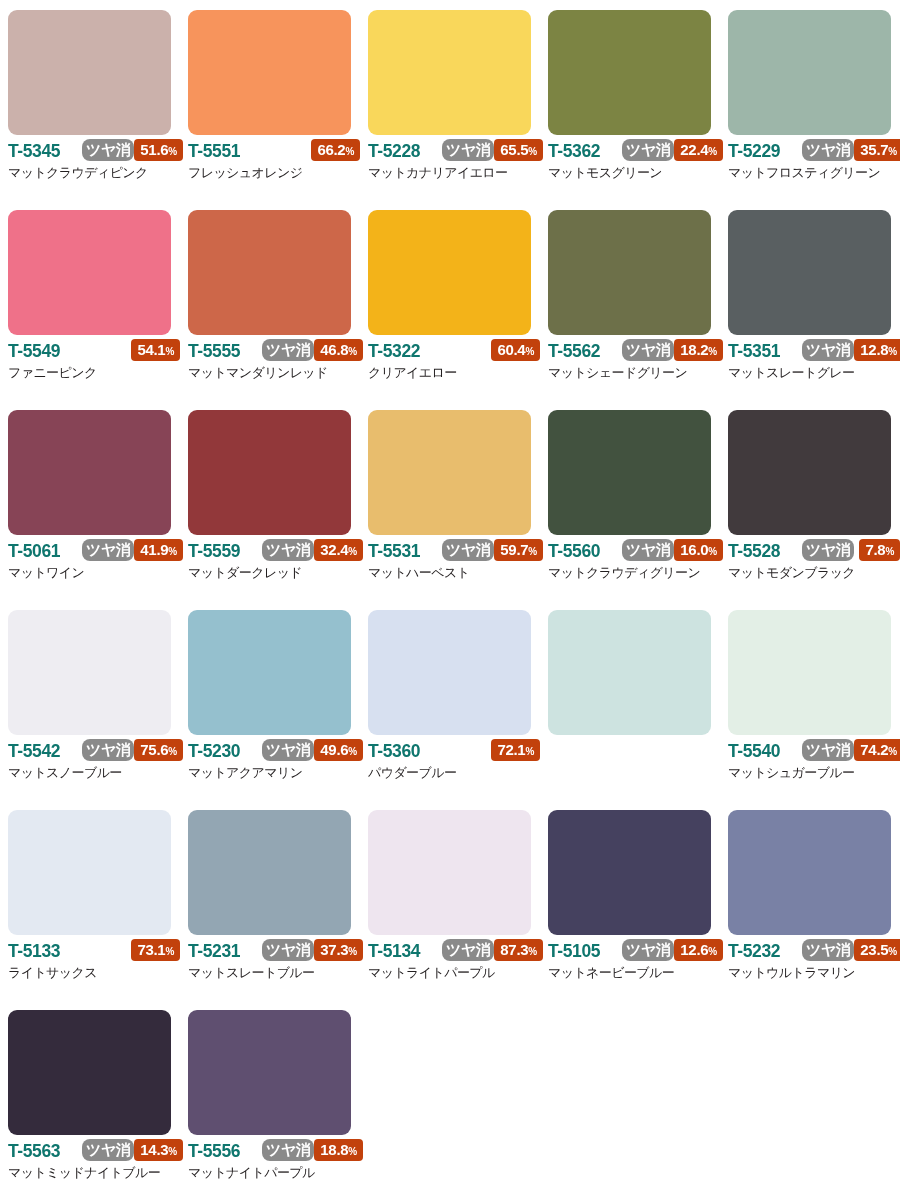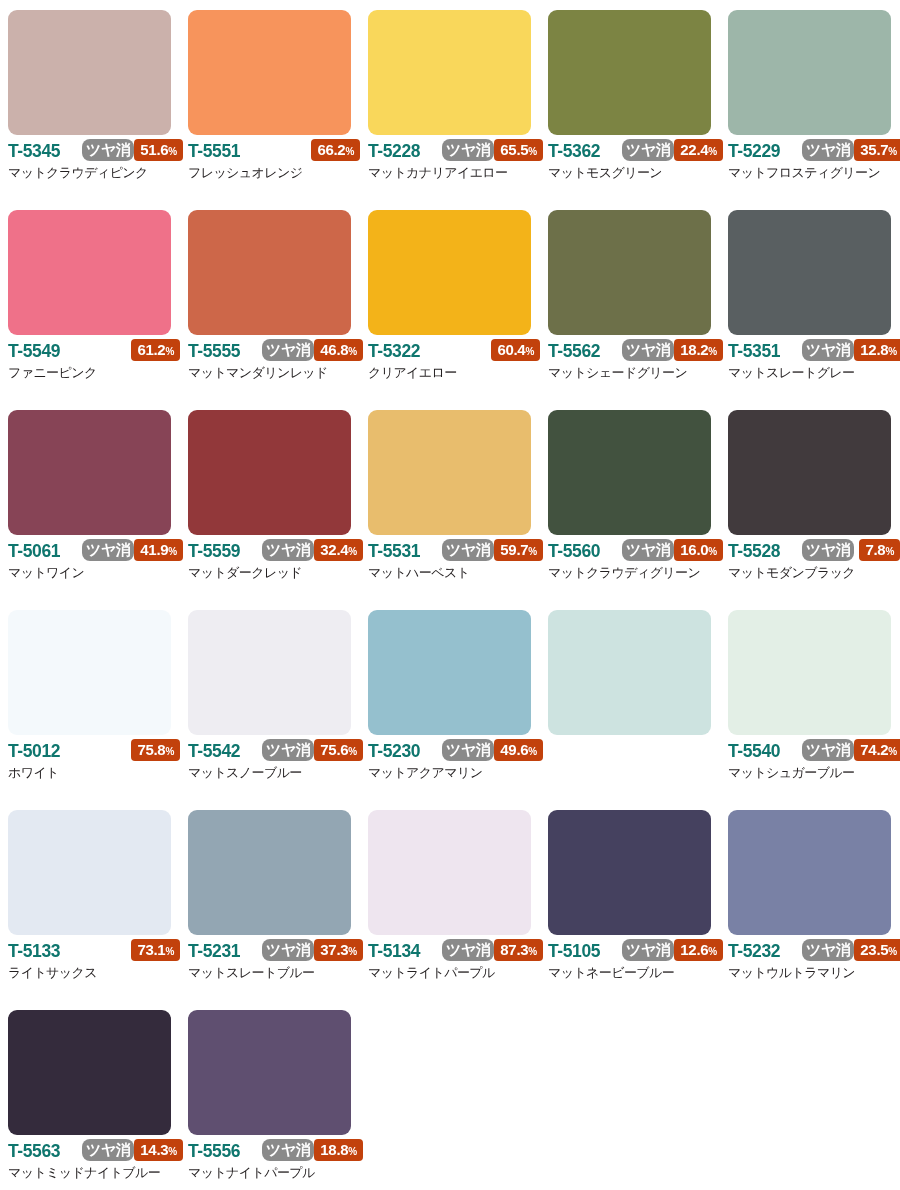--- a/index.html
+++ b/index.html
@@ -158,21 +158,21 @@
           <span class="badge-pct"><span>35.7</span><span class="pct-unit">%</span></span>
         </div>
         <div class="name">マットフロスティグリーン</div>
       </div>
     </div>
     <div class="swatch-cell">
       <div class="swatch-chip" style="background: rgb(239, 113, 137);"></div>
       <div class="swatch-meta">
         <div class="meta-top">
           <span class="code">T-5549</span>
-          <span class="badge-pct"><span>61.2</span><span class="pct-unit">%</span></span>
+          <span class="badge-pct"><span>54.1</span><span class="pct-unit">%</span></span>
         </div>
         <div class="name">ファニーピンク</div>
       </div>
     </div>
     <div class="swatch-cell">
       <div class="swatch-chip" style="background: rgb(205, 103, 73);"></div>
       <div class="swatch-meta">
         <div class="meta-top">
           <span class="code">T-5555</span>
           <span class="badge-matte">ツヤ消</span>
@@ -262,49 +262,49 @@
       <div class="swatch-meta">
         <div class="meta-top">
           <span class="code">T-5528</span>
           <span class="badge-matte">ツヤ消</span>
           <span class="badge-pct"><span>7.8</span><span class="pct-unit">%</span></span>
         </div>
         <div class="name">マットモダンブラック</div>
       </div>
     </div>
     <div class="swatch-cell">
-      <div class="swatch-chip" style="background: rgb(244, 249, 252);"></div>
-      <div class="swatch-meta">
-        <div class="meta-top">
-          <span class="code">T-5012</span>
-          <span class="badge-pct"><span>75.8</span><span class="pct-unit">%</span></span>
-        </div>
-        <div class="name">ホワイト</div>
-      </div>
-    </div>
-    <div class="swatch-cell">
       <div class="swatch-chip" style="background: rgb(238, 237, 242);"></div>
       <div class="swatch-meta">
         <div class="meta-top">
           <span class="code">T-5542</span>
           <span class="badge-matte">ツヤ消</span>
           <span class="badge-pct"><span>75.6</span><span class="pct-unit">%</span></span>
         </div>
         <div class="name">マットスノーブルー</div>
       </div>
     </div>
     <div class="swatch-cell">
       <div class="swatch-chip" style="background: rgb(149, 192, 206);"></div>
       <div class="swatch-meta">
         <div class="meta-top">
           <span class="code">T-5230</span>
           <span class="badge-matte">ツヤ消</span>
           <span class="badge-pct"><span>49.6</span><span class="pct-unit">%</span></span>
         </div>
         <div class="name">マットアクアマリン</div>
+      </div>
+    </div>
+    <div class="swatch-cell">
+      <div class="swatch-chip" style="background: rgb(215, 224, 240);"></div>
+      <div class="swatch-meta">
+        <div class="meta-top">
+          <span class="code">T-5360</span>
+          <span class="badge-pct"><span>72.1</span><span class="pct-unit">%</span></span>
+        </div>
+        <div class="name">パウダーブルー</div>
       </div>
     </div>
     <div class="swatch-cell">
       <div class="swatch-chip" style="background: rgb(205, 227, 224);"></div>
     </div>
     <div class="swatch-cell">
       <div class="swatch-chip" style="background: rgb(227, 239, 230);"></div>
       <div class="swatch-meta">
         <div class="meta-top">
           <span class="code">T-5540</span>

